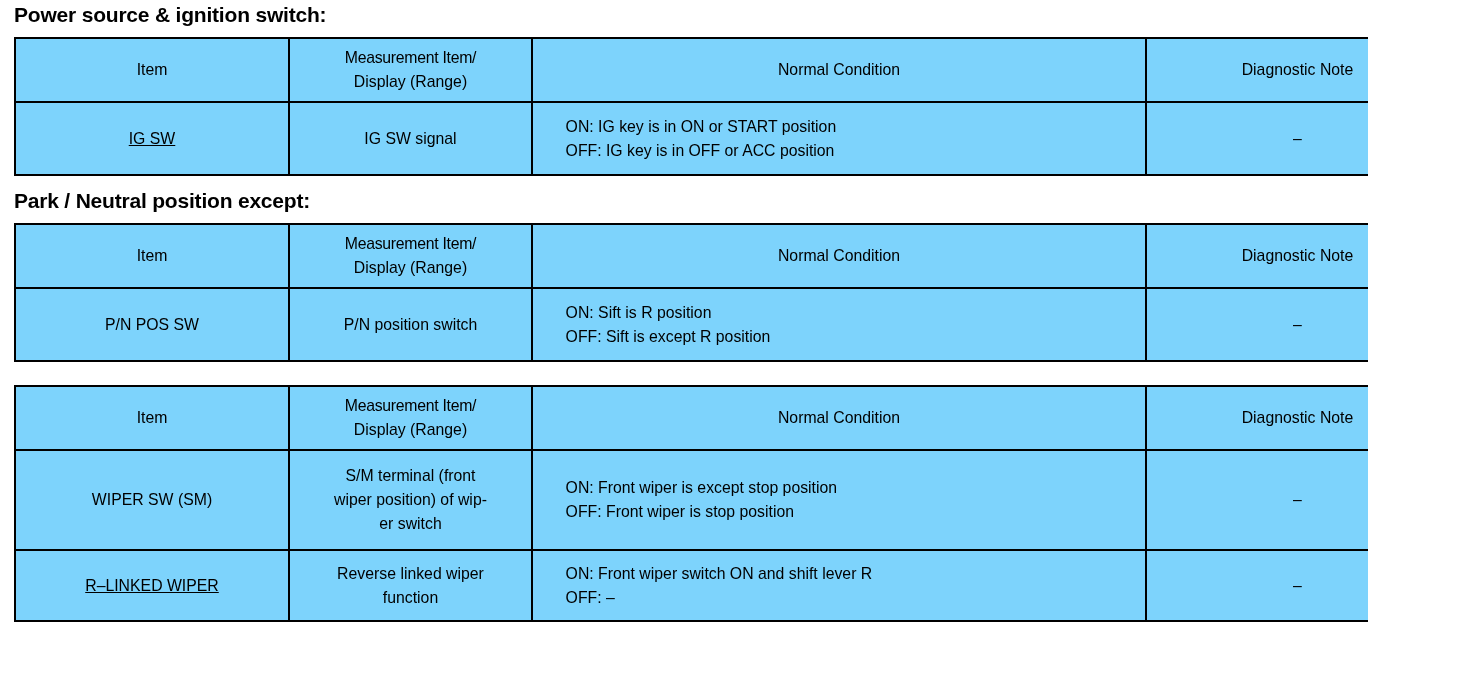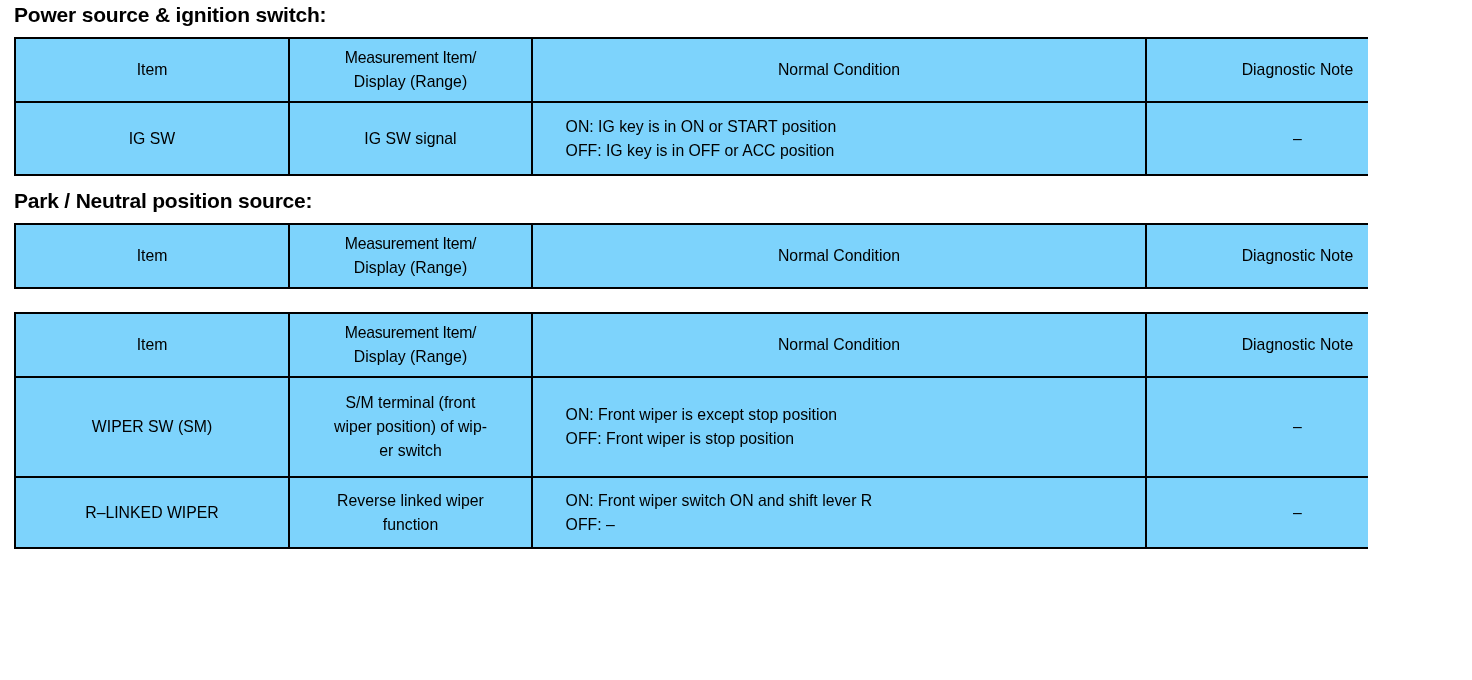--- a/index.html
+++ b/index.html
@@ -124,21 +124,21 @@
               <span class="line">Normal Condition</span>
             </div>
         </td>
         <td>
           <div class="cell cell-c">
               <span class="line">Diagnostic Note</span>
             </div>
         </td>
       </tr>
       <tr>
-        <td style="height:71px;">
+        <td style="height:71px;text-decoration:underline;">
           <div class="cell cell-c">
               <span class="line">IG SW</span>
             </div>
         </td>
         <td>
           <div class="cell cell-c">
               <span class="line">IG SW signal</span>
             </div>
         </td>
         <td>
@@ -151,21 +151,21 @@
           <div class="cell cell-c dash">
               <span class="line">–</span>
             </div>
         </td>
       </tr>
     </tbody>
   </table>
 
   <div class="gap-after-table"></div>
 
-  <h2 class="section-heading">Park / Neutral position source:</h2>
+  <h2 class="section-heading">Park / Neutral position except:</h2>
 
   <div class="gap-before-table"></div>
 
   <table class="table-block">
     <colgroup>
       <col class="c-item">
         <col class="c-meas">
         <col class="c-norm">
         <col class="c-note">
     </colgroup>
@@ -186,20 +186,43 @@
           <div class="cell cell-c">
               <span class="line">Normal Condition</span>
             </div>
         </td>
         <td>
           <div class="cell cell-c">
               <span class="line">Diagnostic Note</span>
             </div>
         </td>
       </tr>
+      <tr>
+        <td style="height:71px;">
+          <div class="cell cell-c">
+              <span class="line">P/N POS SW</span>
+            </div>
+        </td>
+        <td>
+          <div class="cell cell-c">
+              <span class="line">P/N position switch</span>
+            </div>
+        </td>
+        <td>
+          <div class="cell cell-l">
+            <span class="line">ON: Sift is R position</span>
+            <span class="line">OFF: Sift is except R position</span>
+          </div>
+        </td>
+        <td>
+          <div class="cell cell-c dash">
+              <span class="line">–</span>
+            </div>
+        </td>
+      </tr>
     </tbody>
   </table>
 
   <div class="gap-after-table"></div>
 
 
   <div class="gap-before-table"></div>
 
   <table class="table-block">
     <colgroup>
@@ -253,21 +276,21 @@
           </div>
         </td>
         <td>
           <div class="cell cell-c dash">
               <span class="line">–</span>
             </div>
         </td>
       </tr>
 
       <tr>
-        <td style="height:69px;">
+        <td style="height:69px;text-decoration:underline;">
           <div class="cell cell-c">
               <span class="line">R–LINKED WIPER</span>
             </div>
         </td>
         <td>
           <div class="cell cell-c">
             <span class="line">Reverse linked wiper</span>
             <span class="line">function</span>
           </div>
         </td>

